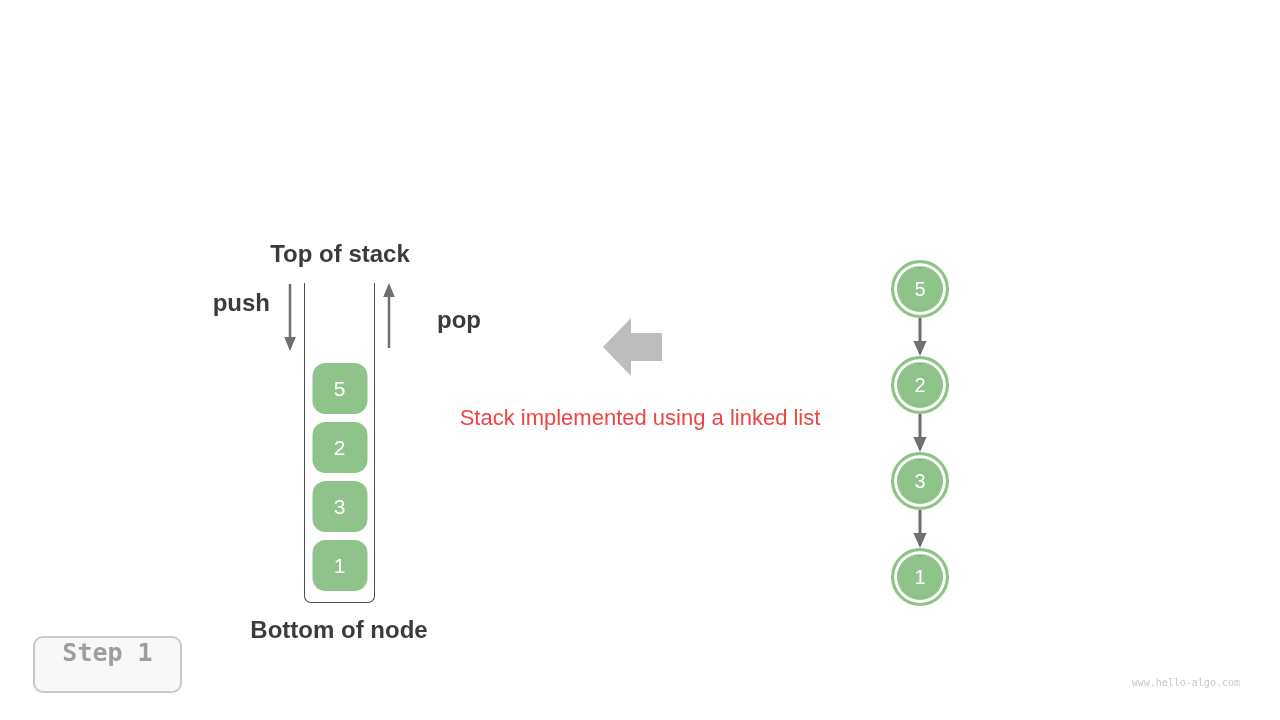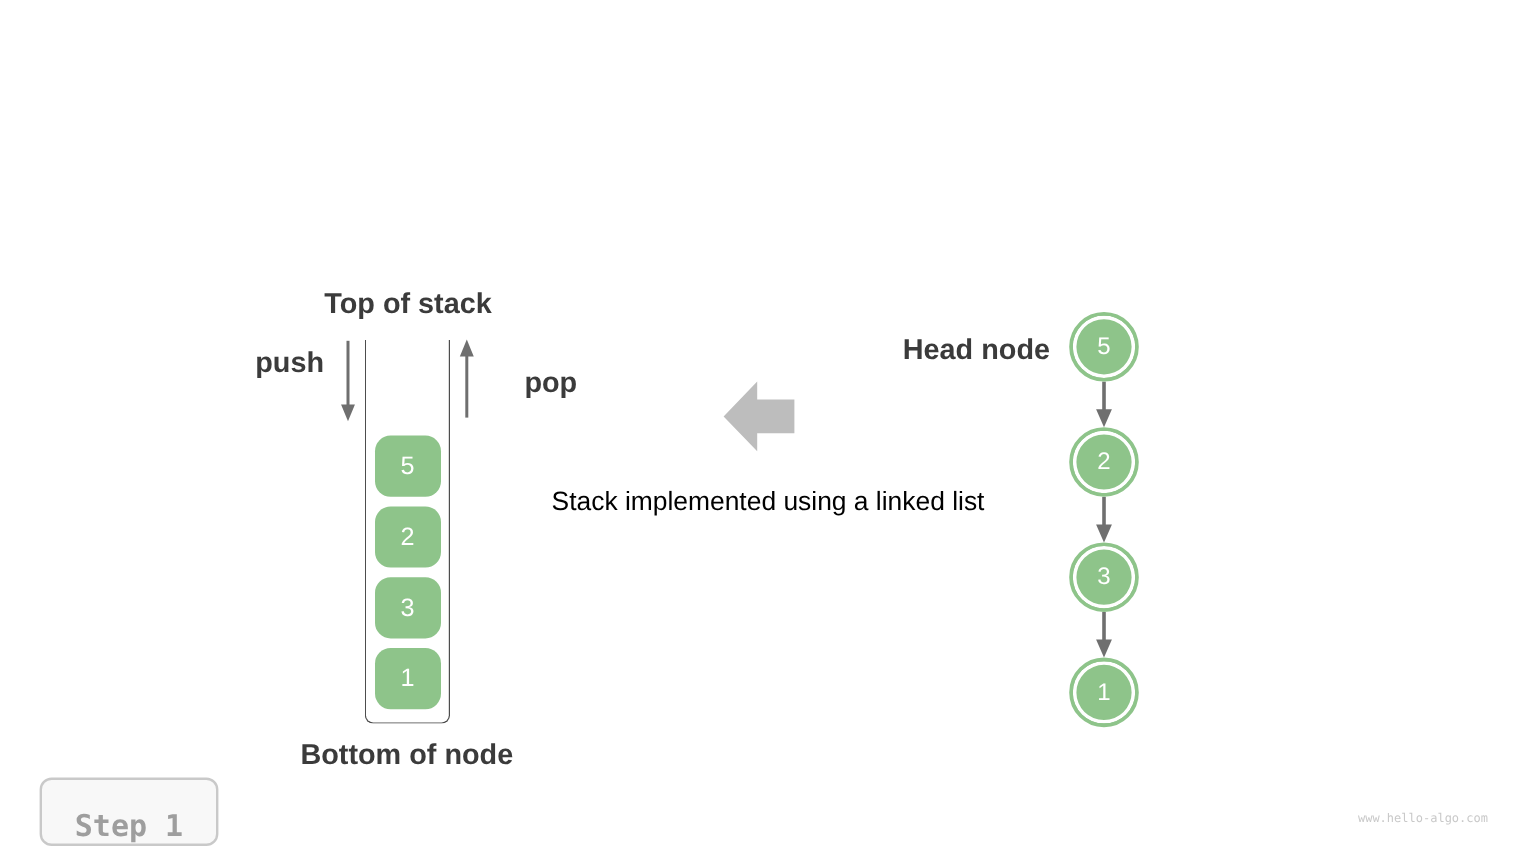--- a/index.html
+++ b/index.html
@@ -27,38 +27,38 @@
     width:55px;height:51px;border-radius:13px;background:#8ec48a;
     color:#ffffff;font-size:21px;display:flex;align-items:center;justify-content:center;
   }
   .stack-box:nth-of-type(1){top:80px;}
   .stack-box:nth-of-type(2){top:139px;}
   .stack-box:nth-of-type(3){top:198px;}
   .stack-box:nth-of-type(4){top:257px;}
 
   .caption{
     position:absolute;left:640px;top:405px;transform:translateX(-50%);
-    color:#000000;font-size:22px;white-space:nowrap;
+    color:#ef4444;font-size:22px;white-space:nowrap;
   }
 
   .node{
     position:absolute;left:891px;width:58px;height:58px;box-sizing:border-box;
     background:#8ec48a;border:3px solid #8ec48a;border-radius:50%;
     box-shadow:inset 0 0 0 3px #ffffff;
     color:#ffffff;font-size:20px;display:flex;align-items:center;justify-content:center;
   }
   .node-0{top:260px;}
   .node-1{top:356px;}
   .node-2{top:452px;}
   .node-3{top:548px;}
 
   .step-badge{
     position:absolute;left:33px;top:636px;width:149px;height:57px;box-sizing:border-box;
     background:#f8f8f8;border:2px solid #c9c9c9;border-radius:10px;
-    display:flex;align-items:flex-end;justify-content:center;margin-top:12px;
+    display:flex;align-items:flex-start;justify-content:center;
   }
   .step-badge span{
     font-family:"DejaVu Sans Mono", monospace;font-weight:bold;
     font-size:25px;color:#9e9e9e;white-space:pre;
   }
   .watermark{
     position:absolute;right:40px;top:677px;
     font-family:"DejaVu Sans Mono", monospace;font-size:10px;color:#c9c9c9;
   }
 </style>
@@ -105,21 +105,20 @@
     <div class="stack-box">5</div>
     <div class="stack-box">2</div>
     <div class="stack-box">3</div>
     <div class="stack-box">1</div>
   </div>
 
   <div class="lbl lbl-bottom">Bottom of node</div>
 
   <div class="caption">Stack implemented using a linked list</div>
 
-  <div class="lbl lbl-head">Head node</div>
 
   <div class="node node-0">5</div>
   <div class="node node-1">2</div>
   <div class="node node-2">3</div>
   <div class="node node-3">1</div>
 
   <div class="step-badge">
     <span>Step 1</span>
   </div>
   <div class="watermark">www.hello-algo.com</div>

